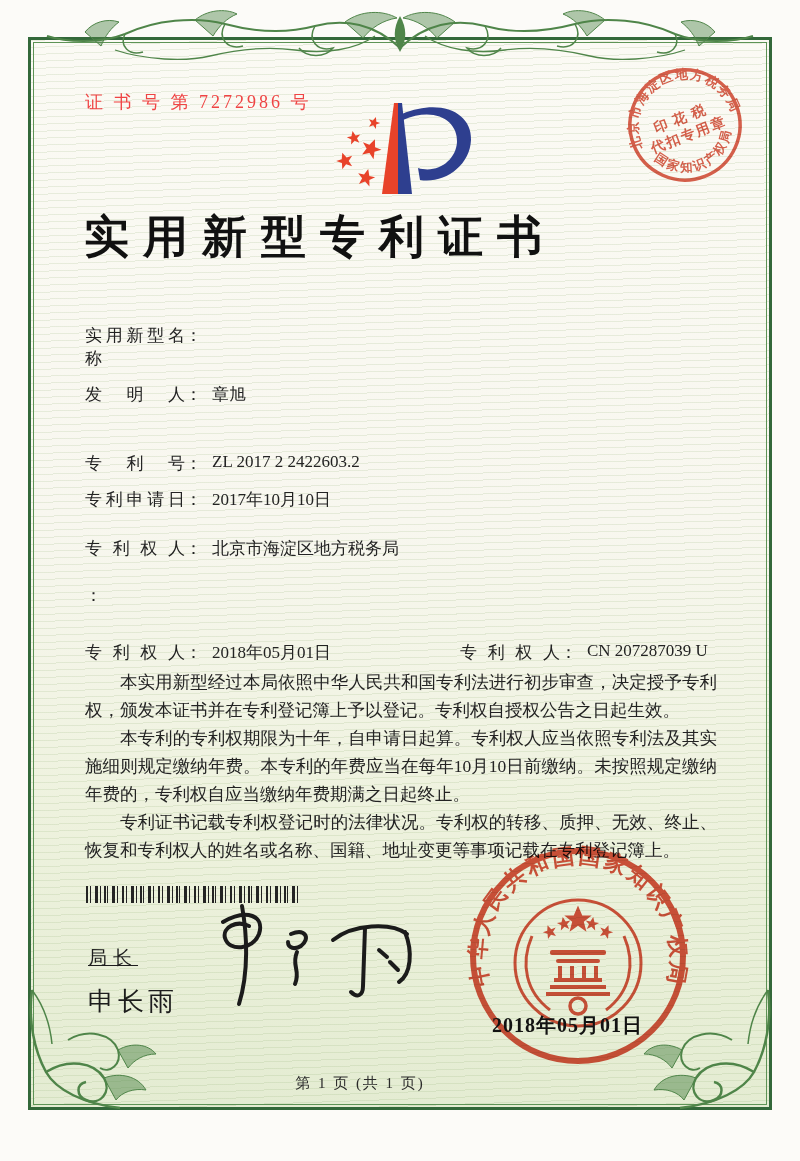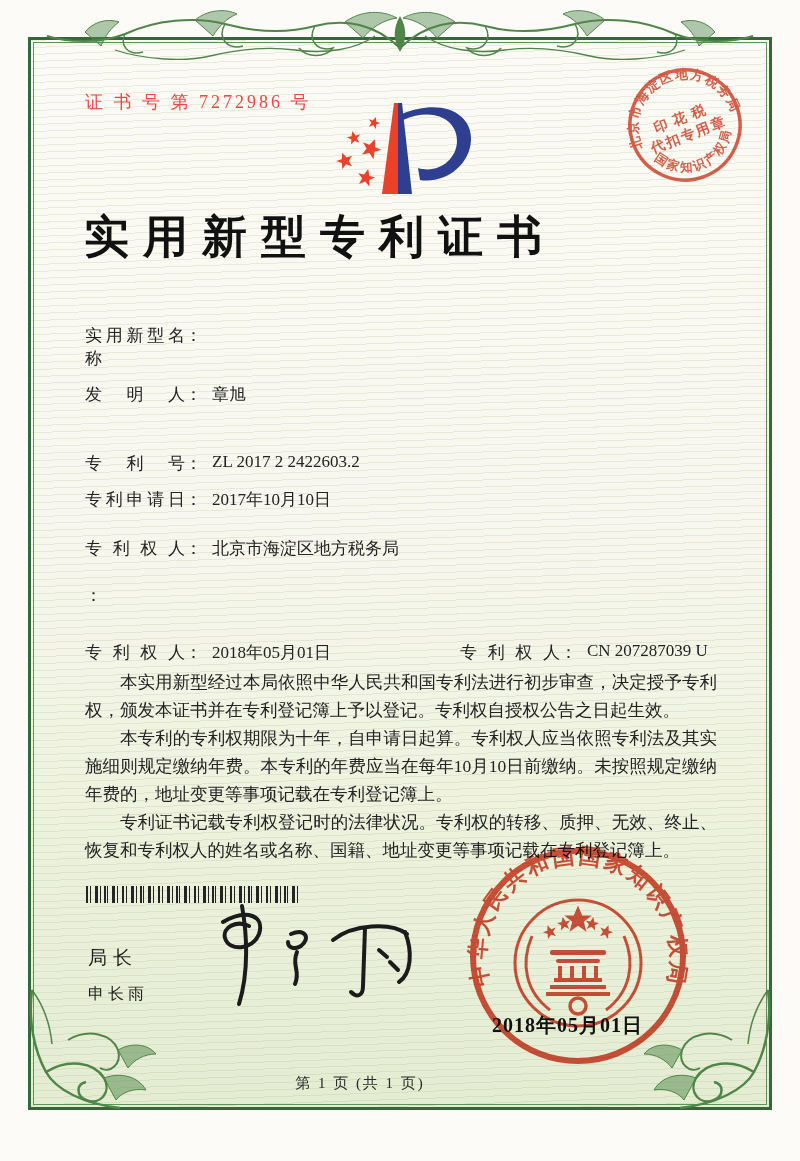--- a/index.html
+++ b/index.html
@@ -36,22 +36,22 @@
   .barcode{left:86px;top:886px;width:212px;height:17px;
     background:repeating-linear-gradient(90deg,
       #242424 0 2px,rgba(0,0,0,0) 2px 4px,
       #242424 4px 5px,rgba(0,0,0,0) 5px 9px,
       #242424 9px 12px,rgba(0,0,0,0) 12px 14px,
       #242424 14px 15px,rgba(0,0,0,0) 15px 18px,
       #242424 18px 20px,rgba(0,0,0,0) 20px 21px,
       #242424 21px 22px,rgba(0,0,0,0) 22px 26px,
       #242424 26px 29px,rgba(0,0,0,0) 29px 31px,
       #242424 31px 32px,rgba(0,0,0,0) 32px 36px);}
-  .director-title{left:88px;top:945px;font-size:19px;letter-spacing:6px;color:#1d1d1d;}
-  .director-name{left:88px;top:984px;font-size:16px;letter-spacing:4px;color:#1d1d1d;}
+  .director-title{left:88px;top:945px;font-size:19px;letter-spacing:6px;color:#1d1d1d;text-decoration:underline;}
+  .director-name{left:88px;top:984px;font-size:26px;letter-spacing:4px;color:#1d1d1d;}
   .signature{left:195px;top:900px;}
   .seal{left:462px;top:840px;opacity:.92;mix-blend-mode:multiply;}
   .seal-date{left:492px;top:1012px;font-size:20px;letter-spacing:1px;color:#121212;font-weight:bold;}
   .tax-stamp{left:610px;top:50px;transform:rotate(-21deg);opacity:.9;mix-blend-mode:multiply;}
   .footer{left:0;top:1074px;width:720px;text-align:center;font-size:15px;letter-spacing:2px;color:#2a2a2a;}
 </style>
 </head>
 <body>
 
 <div class="frame">
@@ -151,21 +151,21 @@
   <span class="fvalue">2018年05月01日</span>
 </div>
 <div class="row" style="top:641px;left:460px">
   <span class="flabel">专利权人</span>
     <span class="fcolon">：</span>
   <span class="fvalue">CN 207287039 U</span>
 </div>
 
 <div class="abs paras">
   <p>本实用新型经过本局依照中华人民共和国专利法进行初步审查，决定授予专利权，颁发本证书并在专利登记簿上予以登记。专利权自授权公告之日起生效。</p>
-  <p>本专利的专利权期限为十年，自申请日起算。专利权人应当依照专利法及其实施细则规定缴纳年费。本专利的年费应当在每年10月10日前缴纳。未按照规定缴纳年费的，地址变更等事项记载在专利登记簿上。</p>
+  <p>本专利的专利权期限为十年，自申请日起算。专利权人应当依照专利法及其实施细则规定缴纳年费。本专利的年费应当在每年10月10日前缴纳。未按照规定缴纳年费的，专利权自应当缴纳年费期满之日起终止。</p>
   <p>专利证书记载专利权登记时的法律状况。专利权的转移、质押、无效、终止、恢复和专利权人的姓名或名称、国籍、地址变更等事项记载在专利登记簿上。</p>
 </div>
 
 <div class="abs barcode"></div>
 
 <div class="abs director-title">局长</div>
 <div class="abs director-name">申长雨</div>
 
 <svg class="abs signature" width="240" height="120" viewBox="0 0 240 120">
   <g stroke="#1b1b1b" stroke-width="4" fill="none" stroke-linecap="round">

